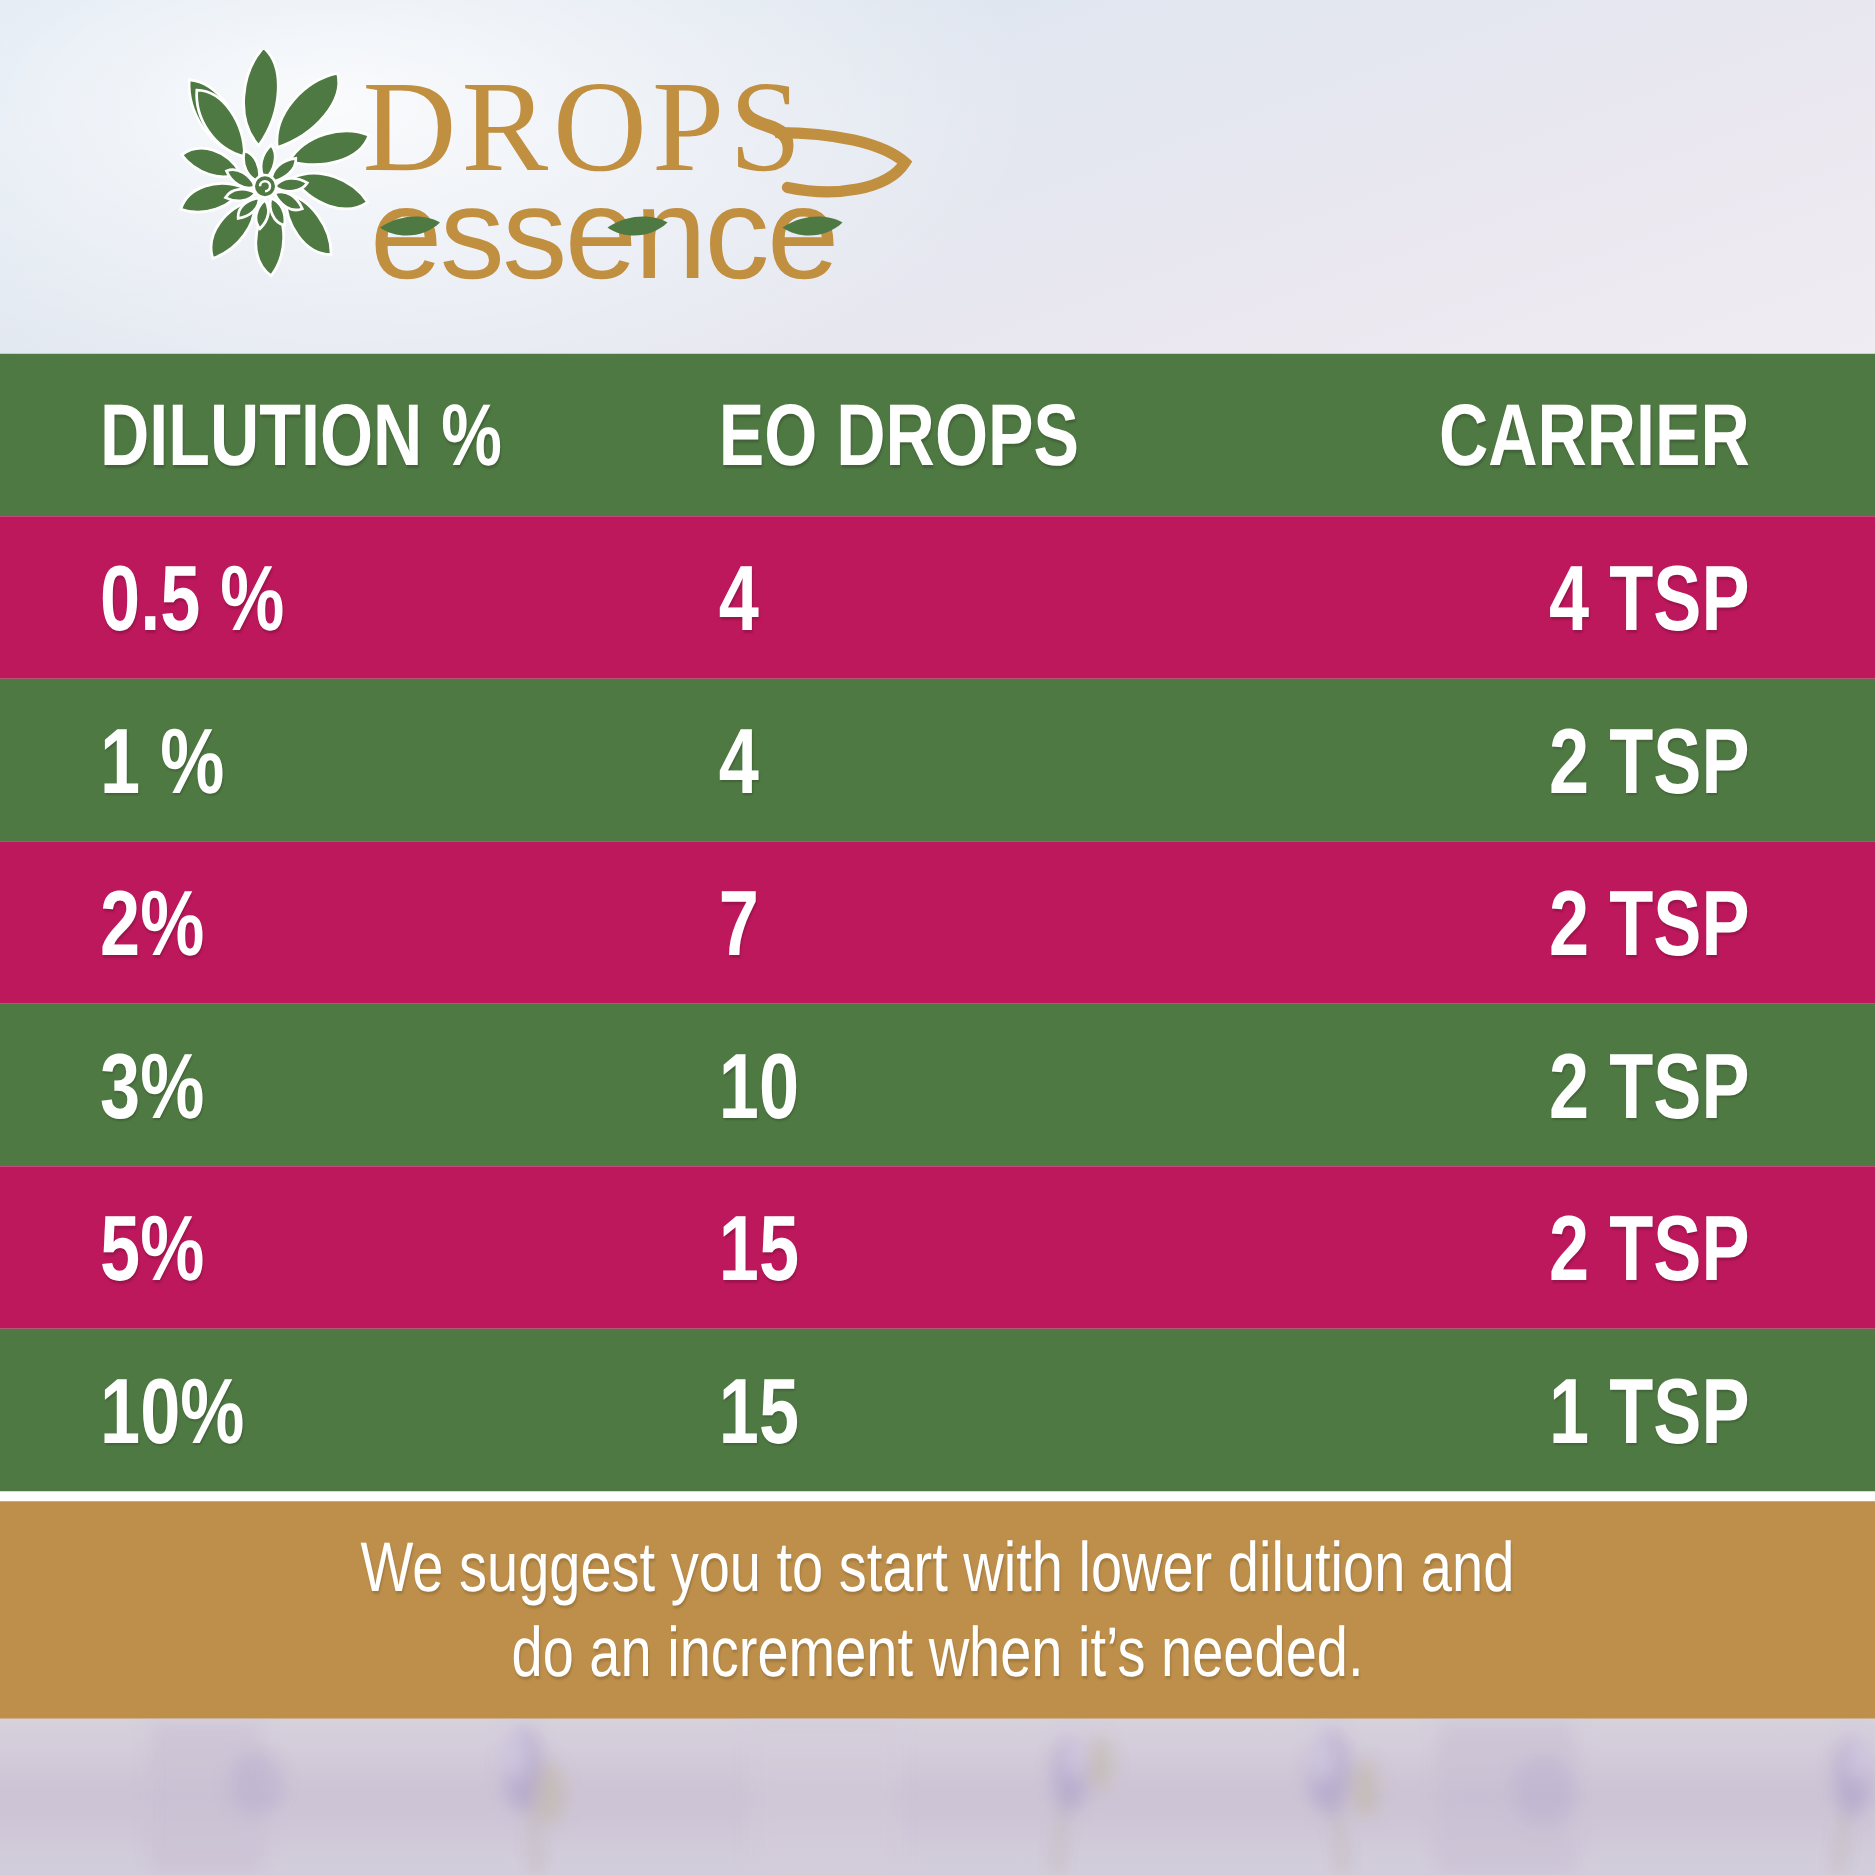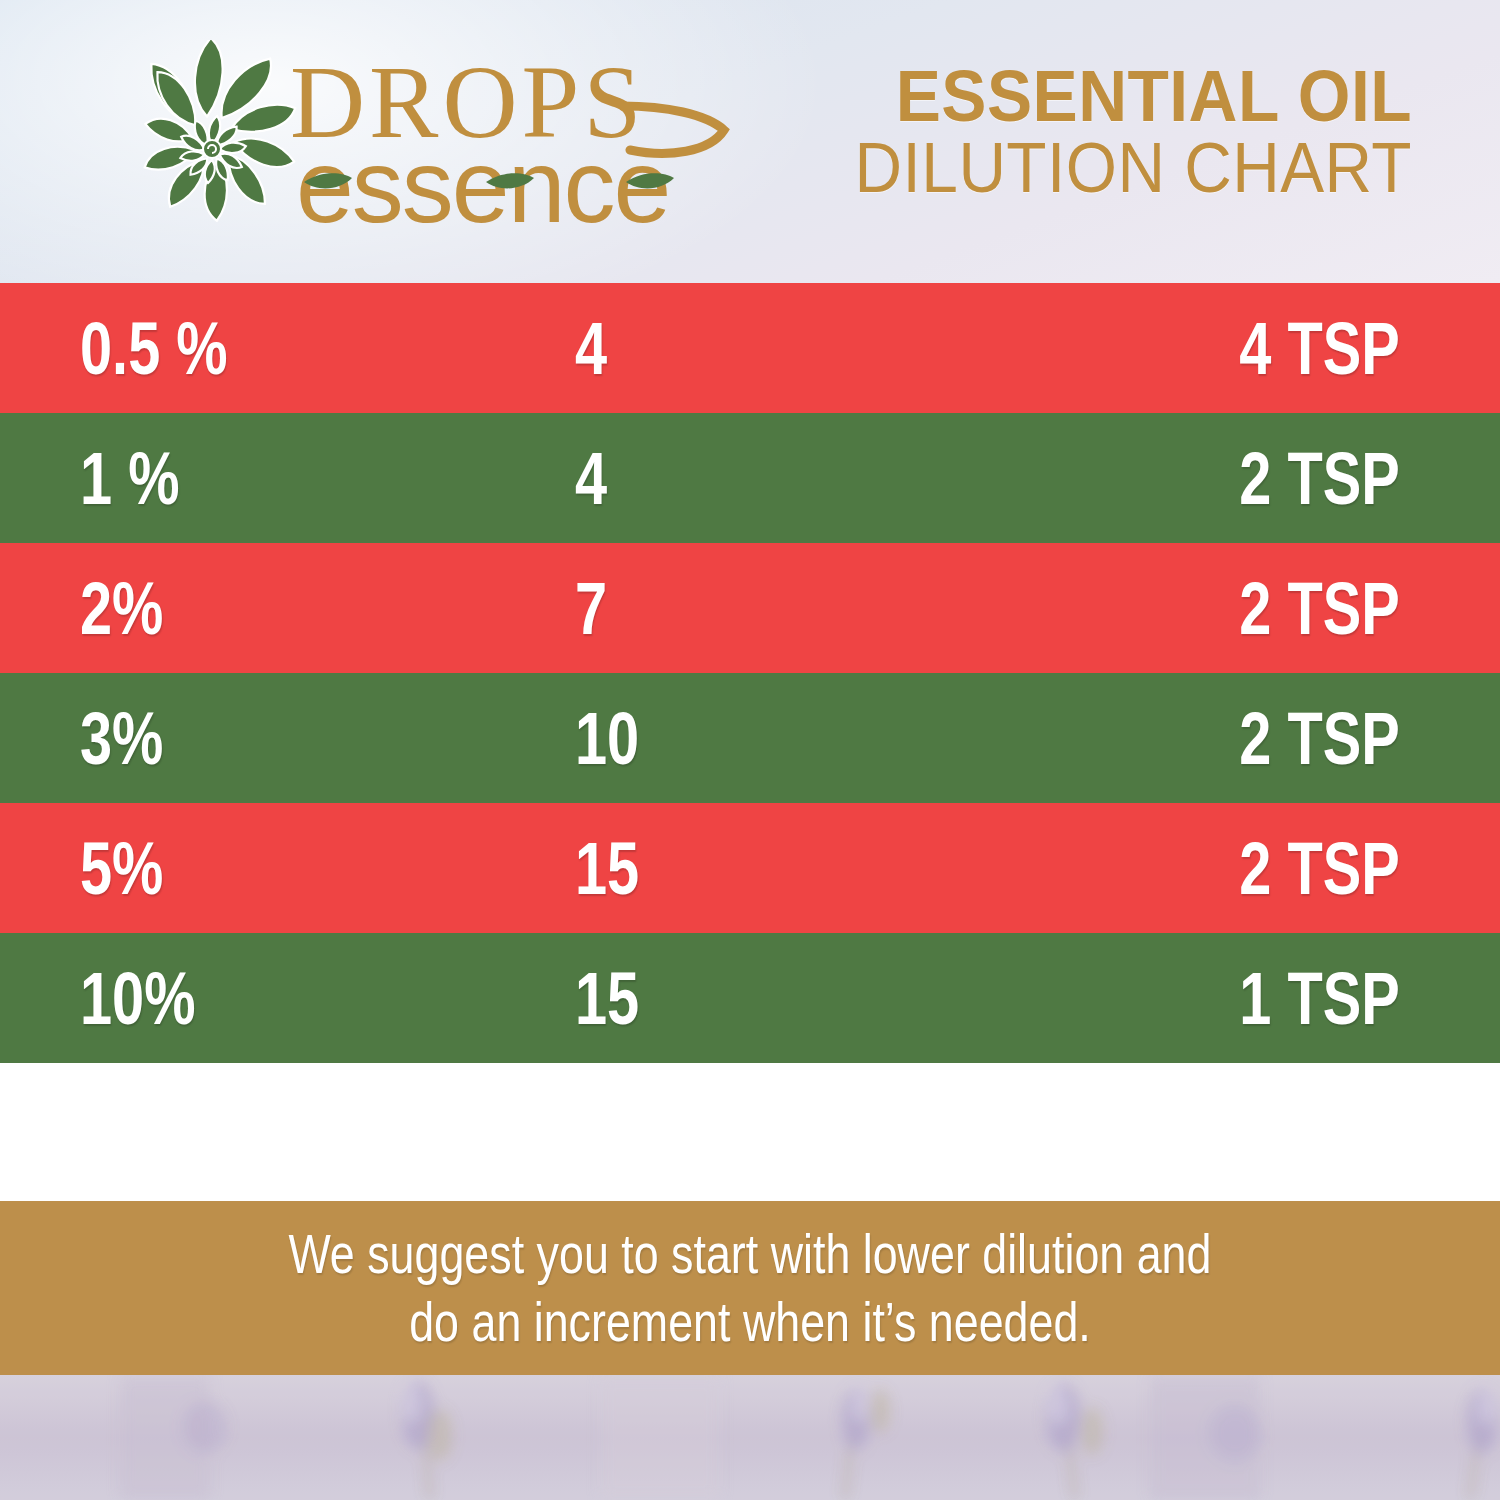--- a/index.html
+++ b/index.html
@@ -44,21 +44,21 @@
   .title-2 {
     font-size:70px; font-weight:400; letter-spacing:0.5px; margin-top:4px;
     transform:scaleX(0.94); transform-origin:right center;
     text-shadow:0 1px 0 rgba(255,255,255,0.5);
   }
 
   
   .table { position:absolute; left:0; top:283px; width:1500px; }
   .row { position:relative; width:1500px; height:130px; display:flex; align-items:center; }
   .row.head { height:130px; }
-  .row.tan  { background:#ef4444; }
+  .row.tan  { background:#be185d; }
   .row.green{ background:#4f7943; }
 
   .cell {
     color:#ffffff;
     font-weight:700;
     white-space:nowrap;
     transform:scaleX(0.78);
     text-shadow:1px 2px 2px rgba(0,0,0,0.18);
   }
   .c1 { position:absolute; left:80px;  transform-origin:left center;   font-size:74px; }
@@ -189,28 +189,29 @@
             <g fill="#4f7943">
               <path d="M8,40 C 26,28 46,30 56,36 C 44,48 22,50 8,40 Z"></path>
               <path d="M190,40 C 208,28 228,30 238,36 C 226,48 204,50 190,40 Z"></path>
               <path d="M330,40 C 348,28 368,30 378,36 C 366,48 344,50 330,40 Z"></path>
             </g>
           </svg>
         </div>
       </div>
     </div>
 
-    <div class="title">
-      <div class="title-1">ESSENTIAL OIL</div>
-      <div class="title-2">DILUTION CHART</div>
-    </div>
   </div>
 
   <div class="table">
 
+    <div class="row head green">
+      <div class="cell c1">DILUTION %</div>
+      <div class="cell c2">EO DROPS</div>
+      <div class="cell c3">CARRIER</div>
+    </div>
 
     <div class="row tan">
       <div class="cell c1">0.5 %</div>
       <div class="cell c2">4</div>
       <div class="cell c3">4 TSP</div>
     </div>
 
     <div class="row green">
       <div class="cell c1">1 %</div>
       <div class="cell c2">4</div>

